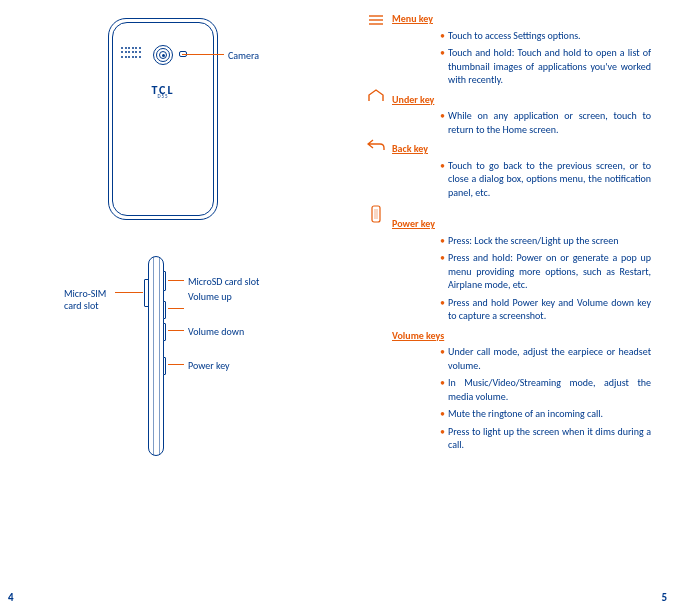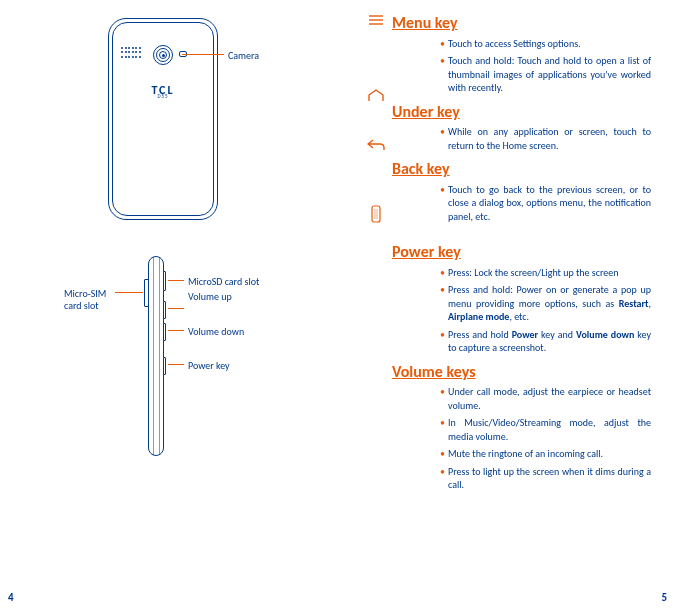--- a/index.html
+++ b/index.html
@@ -156,21 +156,21 @@
     left: 55px;
     right: 24px;
     top: 12px;
     line-height: 1.35;
   }
   .section-title {
     color: #e75c0b;
     font-weight: bold;
     text-decoration: underline;
     margin: 0 0 3px 0;
-    font-size: 16px;
+    font-size: 10px;
   }
   .section-title.noline { text-decoration: none; }
   ul.bullets {
     margin: 0 0 6px 0;
     padding: 0;
     list-style: none;
   }
   ul.bullets li {
     position: relative;
     padding-left: 8px;
@@ -179,21 +179,21 @@
     text-align: justify;
     margin-left: 48px;
   }
   ul.bullets li::before {
     content: '•';
     position: absolute;
     left: 0;
     color: #e75c0b;
     font-size: 10px;
   }
-  .b { font-weight: bold; }
+  .b { font-weight: normal; }
   .icon-svg { position: absolute; }
 </style>
 </head>
 <body>
 
 <div class="page-left">
 
   <div class="phone-back">
     <div class="phone-back-inner"></div>
     <div class="speaker-grid">

